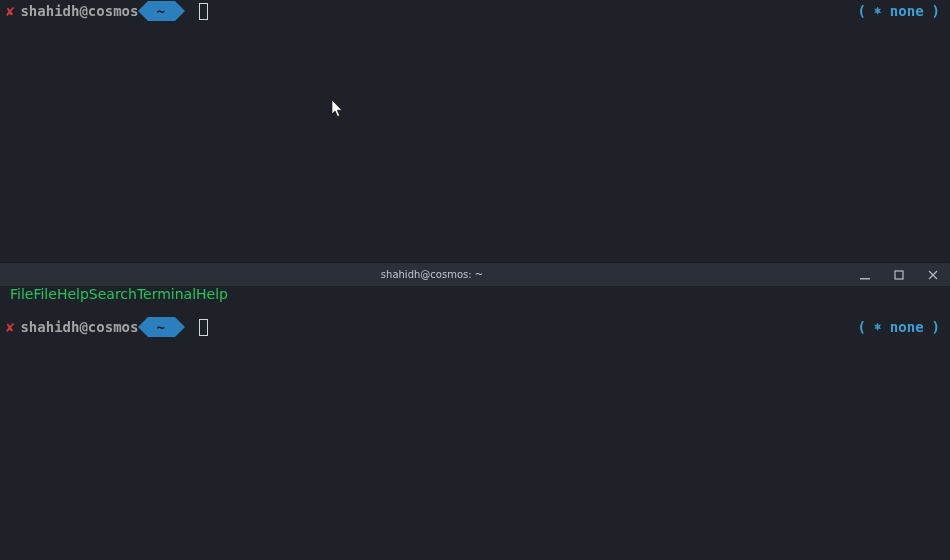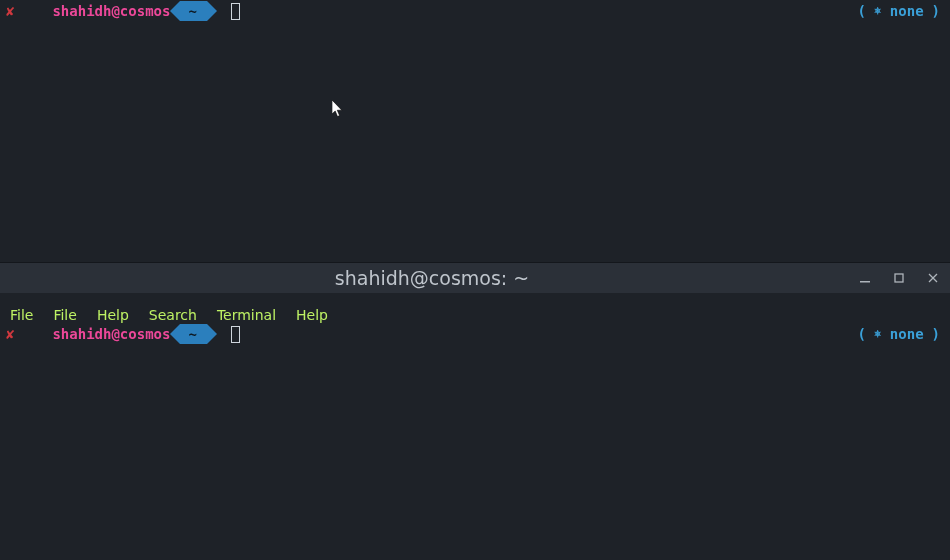--- a/index.html
+++ b/index.html
@@ -7,21 +7,21 @@
       font-family:"DejaVu Sans Mono","Menlo","Consolas",monospace; font-size:14px;
       color:#d8dee9; }
     .screen { display:flex; flex-direction:column; width:950px; height:560px; }
     .pane { position:relative; background:#1e2228; }
     .pane-top { height:262px; }
     .pane-bottom { flex:1; }
     .prompt-row { display:flex; align-items:center; height:22px;
       padding:0 10px 0 6px; font-weight:bold; font-size:14px; line-height:22px;
       white-space:nowrap; }
     .x-mark { color:#d0383e; margin-right:6px; }
-    .userhost { color:#ec4899; margin-right:10px;margin-left:32px; }
+    .userhost { color:#a3a3a3; margin-right:10px; }
     
     .seg { display:inline-flex; align-items:center; height:20px; }
     .seg-blue { background:#2b7fbd; color:#0b1720; padding:0 10px 0 8px;
       position:relative; }
     .seg-blue::before { content:""; position:absolute; left:-10px; top:0;
       border-top:10px solid transparent; border-bottom:10px solid transparent;
       border-right:10px solid #2b7fbd; }
     .seg-blue::after { content:""; position:absolute; right:-10px; top:0;
       border-top:10px solid transparent; border-bottom:10px solid transparent;
       border-left:10px solid #2b7fbd; }
@@ -32,31 +32,31 @@
     .spacer { flex:1; }
     .right-status { color:#3aa0d8; display:flex; align-items:center; gap:8px;
       font-weight:bold; }
     .right-status .paren { color:#3aa0d8; }
     .wheel { color:#3aa0d8; font-size:13px; }
     
     .mouse { position:absolute; left:332px; top:100px; width:12px; height:18px;
       pointer-events:none; }
     .mouse svg { display:block; }
     
-    .titlebar { height:30px; background:#2b3038; display:flex; align-items:center;
+    .titlebar { height:23px; background:#2b3038; display:flex; align-items:center;
       padding:0 8px; color:#bfc5cc; font-family:"DejaVu Sans","Segoe UI",sans-serif;
-      font-size:19px; }
+      font-size:10px; }
     .titlebar .title { flex:1; text-align:center; }
     .win-btns { display:flex; align-items:center; gap:16px; margin-left:auto; }
     .win-btn { width:18px; height:18px; display:flex; align-items:center;
       justify-content:center; color:#aeb4bb; cursor:pointer; }
     .win-btn svg { display:block; }
     
-    .menubar { height:30px; background:#1e2228; display:flex; align-items:flex-end;
-      gap:20px; padding:0 10px; color:#bef264;
+    .menubar { height:30px; background:#1e2228; display:flex; align-items:flex-start;
+      padding:0 10px; color:#22c55e;
       font-family:"DejaVu Sans","Segoe UI",sans-serif; font-size:14px; }
     .menu-item { cursor:pointer; }
     
     .hairline { height:1px; background:#14171c; }
   </style>
 </head>
 <body>
 
 <div class="screen">
 

